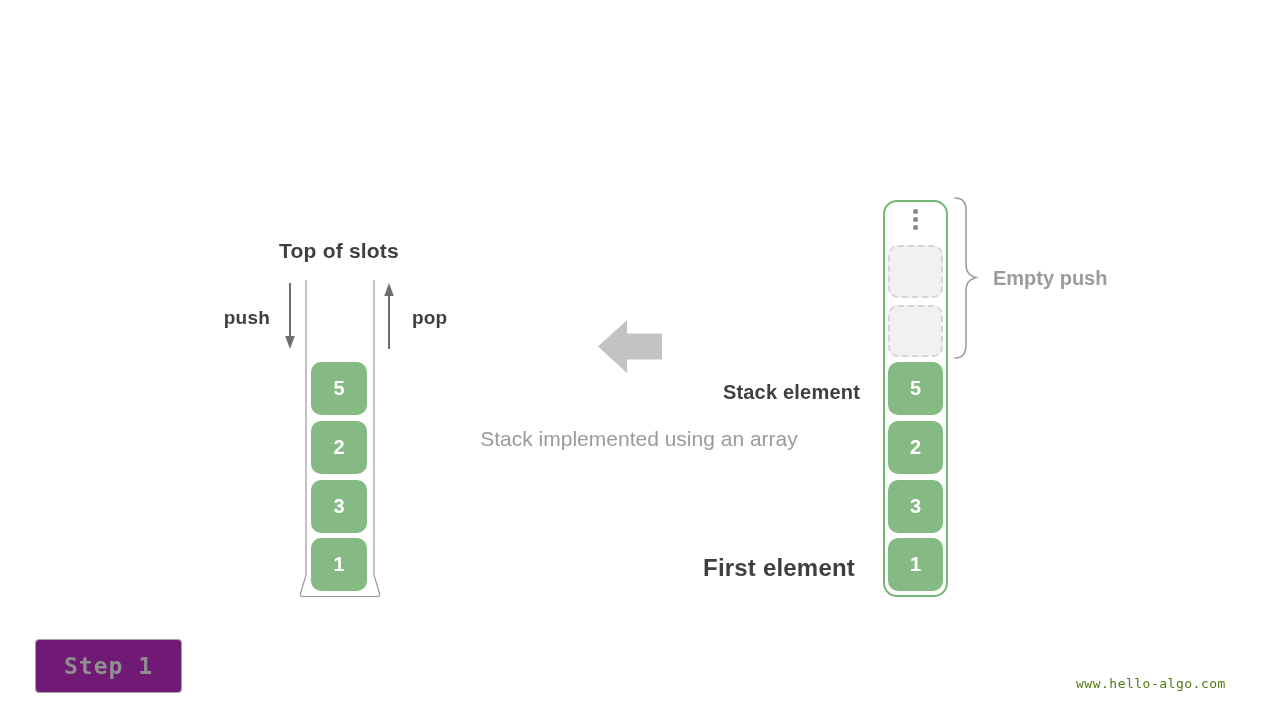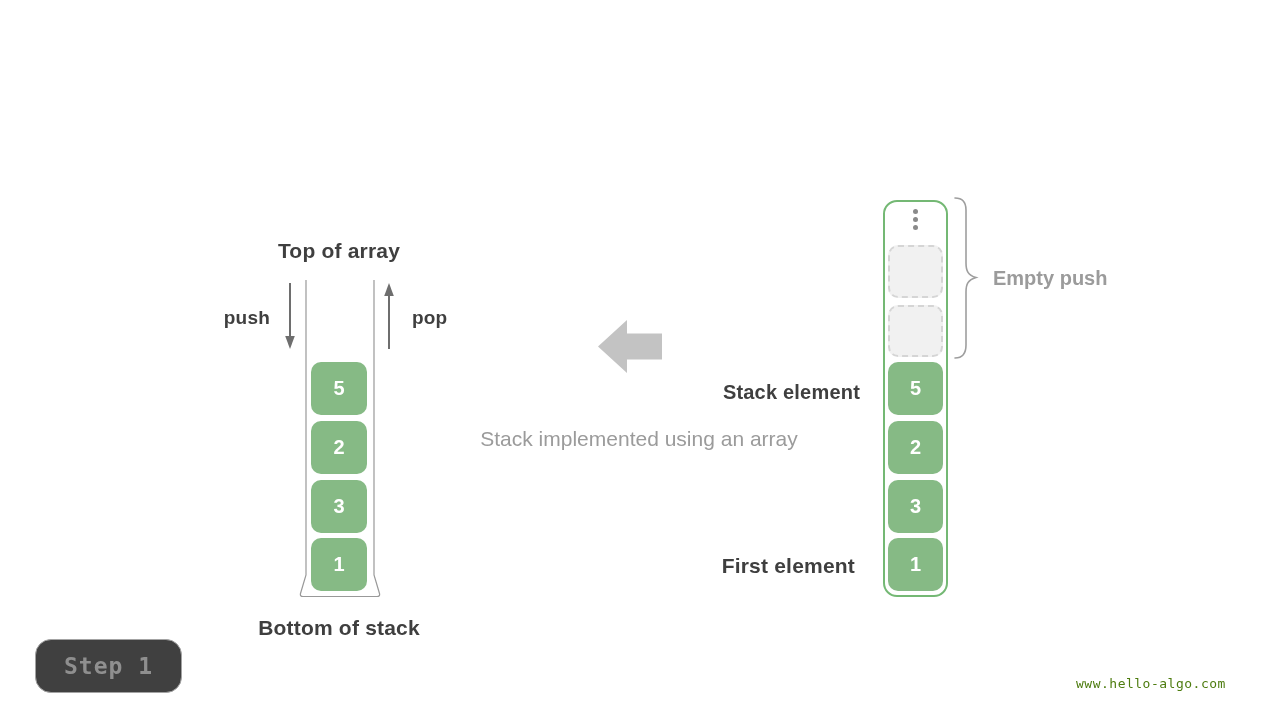--- a/index.html
+++ b/index.html
@@ -32,21 +32,21 @@
   }
   .t-center { text-align: center; }
   .t-right  { text-align: right; }
 
   .top-of-stack    { left: 239px; top: 239px; width: 200px; }
   .bottom-of-stack { left: 239px; top: 616px; width: 200px; }
   .push-label      { left: 180px; top: 307px; width: 90px; font-size: 19px; }
   .pop-label       { left: 412px; top: 307px; width: 90px; font-size: 19px; }
   .caption         { left: 439px; top: 427px; width: 400px; }
   .last-element    { left: 660px; top: 381px; width: 200px; font-size: 20px; }
-  .first-element   { left: 655px; top: 554px; width: 200px; font-size: 21px; }
+  .first-element   { left: 655px; top: 554px; width: 200px; font-size: 24px; }
   .empty-slots-lbl { left: 993px; top: 267px; width: 180px; }
 
   
   .cell {
     position: absolute;
     background: #86ba85;
     border-radius: 10px;
     color: #ffffff;
     font-weight: bold;
     font-size: 20px;
@@ -90,22 +90,22 @@
     width: 5px; height: 5px;
     border-radius: 50%;
     background: #8a8a8a;
   }
 
   
   .step-badge {
     left: 35px; top: 639px;
     width: 147px; height: 54px;
     border: 1.5px solid #a3a3a3;
-    border-radius: 16px;
-    background: #404040;
+    border-radius: 4px;
+    background: #701a75;
     display: flex;
     align-items: center;
     justify-content: center;
     font-family: "DejaVu Sans Mono", monospace;
     font-weight: bold;
     font-size: 23px;
     color: #8f8f8f;
     letter-spacing: 1px;
   }
 
@@ -117,21 +117,21 @@
     letter-spacing: 0.5px;
   }
 
   svg { display: block; }
 </style>
 </head>
 <body>
 
 <div class="stage">
 
-  <div class="abs lbl-dark t-center top-of-stack">Top of array</div>
+  <div class="abs lbl-dark t-center top-of-stack">Top of slots</div>
 
   <div class="abs lbl-dark t-right push-label">push</div>
 
   <div class="abs lbl-dark pop-label">pop</div>
 
   <div class="abs" style="left:282px; top:283px;">
     <svg width="16" height="66" viewBox="0 0 16 66">
       <line x1="8" y1="0" x2="8" y2="57" stroke="#6e6e6e" stroke-width="2"></line>
       <polygon points="8,66 3.2,53 12.8,53" fill="#6e6e6e"></polygon>
     </svg>
@@ -148,21 +148,20 @@
     <svg width="86" height="322" viewBox="0 0 86 322">
       <path d="M 9 0 L 9 295 L 3.5 313.5 Q 2.8 316.5 6 316.5 L 80 316.5 Q 83.2 316.5 82.5 313.5 L 77 295 L 77 0" fill="none" stroke="#999999" stroke-width="1.2"></path>
     </svg>
   </div>
 
   <div class="cell lcell row1">5</div>
   <div class="cell lcell row2">2</div>
   <div class="cell lcell row3">3</div>
   <div class="cell lcell row4">1</div>
 
-  <div class="abs lbl-dark t-center bottom-of-stack">Bottom of stack</div>
 
   <div class="abs" style="left:598px; top:320px;">
     <svg width="64" height="53" viewBox="0 0 64 53">
       <polygon points="0,26.5 29,0 29,13.5 64,13.5 64,39.5 29,39.5 29,53" fill="#c3c3c3"></polygon>
     </svg>
   </div>
 
   <div class="abs lbl-gray t-center caption">Stack implemented using an array</div>
 
   <div class="abs array-box"></div>

